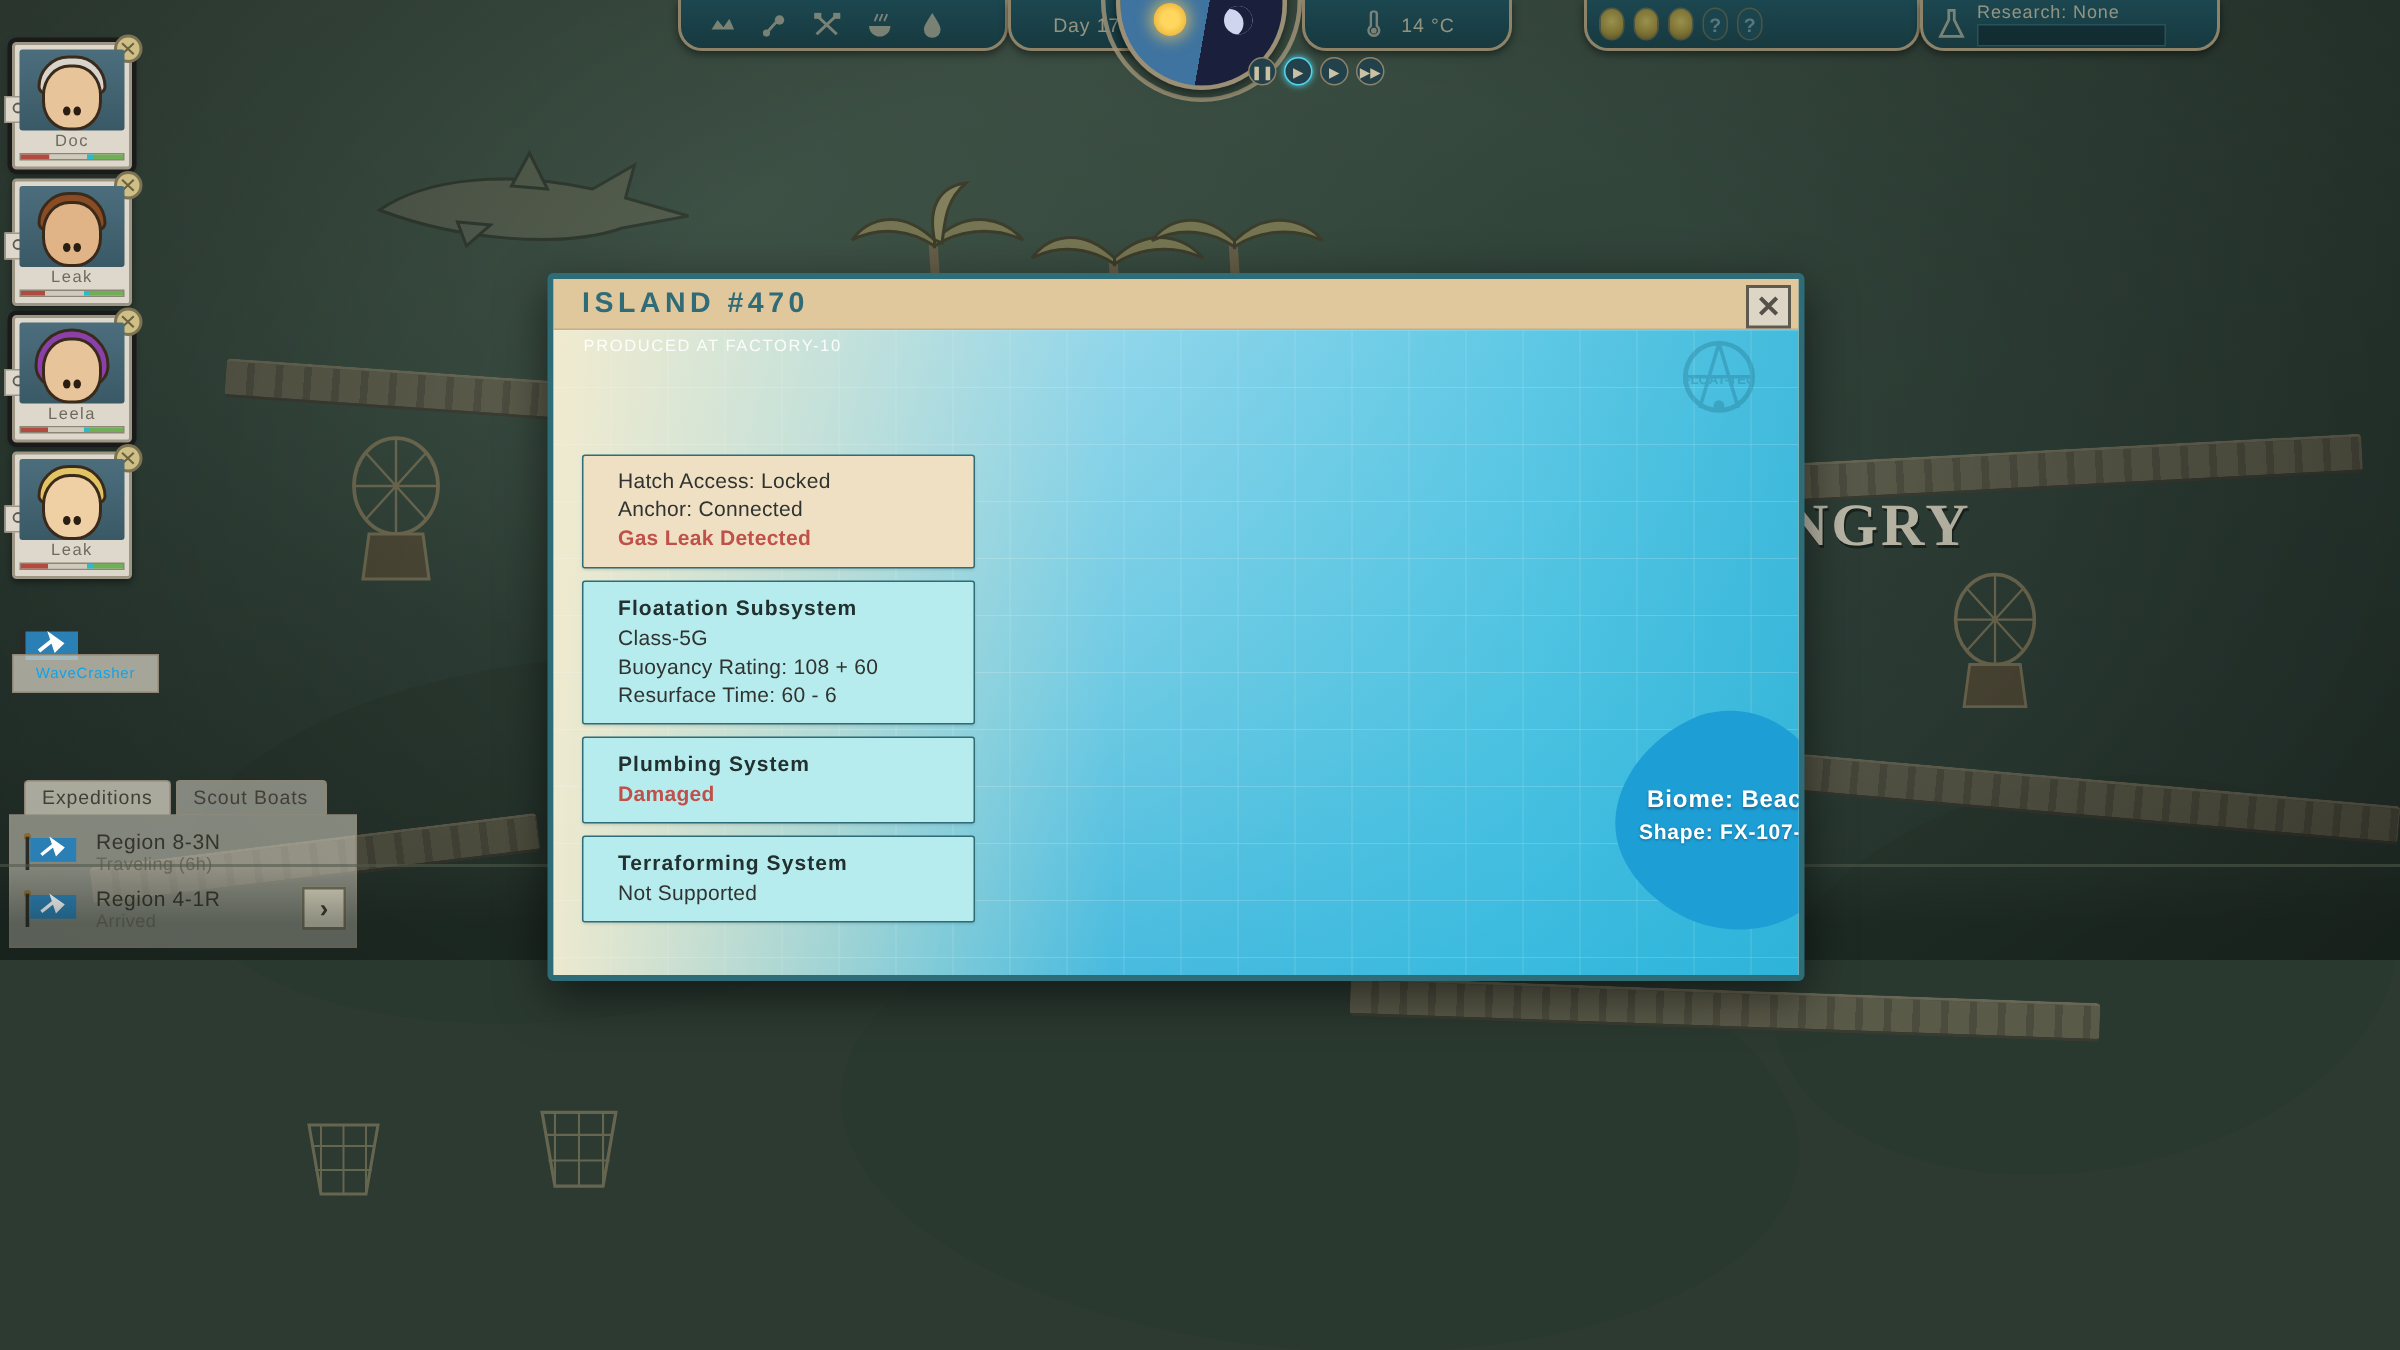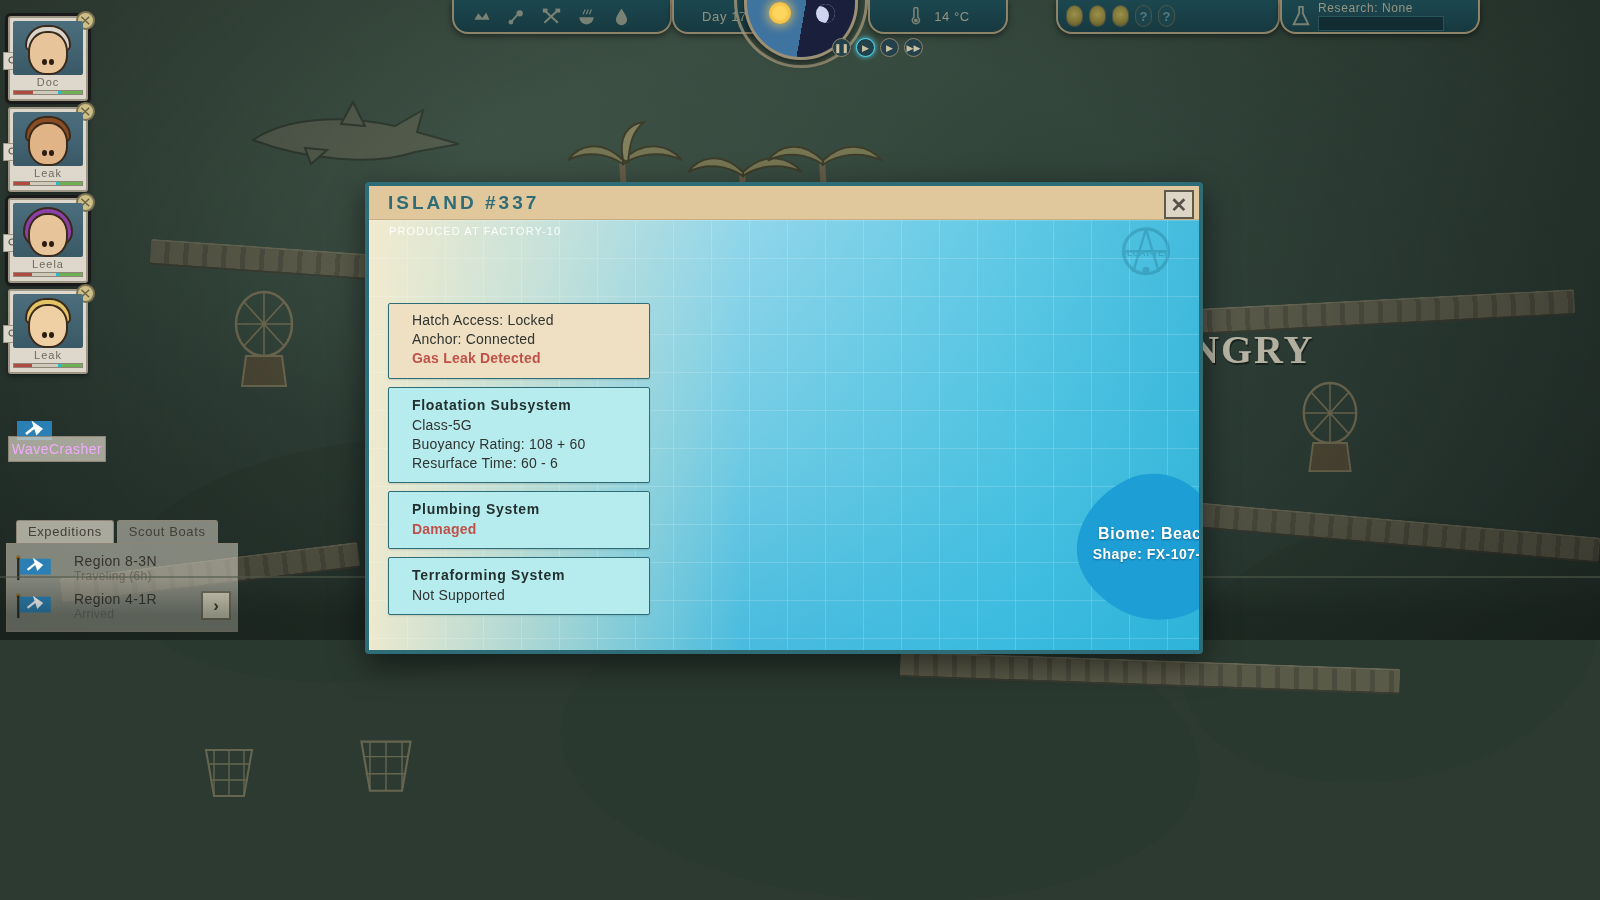--- a/index.html
+++ b/index.html
@@ -114,21 +114,21 @@
   }
   .sbtn {
     width:19px; height:19px; border-radius:50%;
     background:#23414a; border:1.5px solid #8e8369;
     display:flex; align-items:center; justify-content:center;
     color:#cbc2a6; font-size:9px;
   }
   .sbtn.active { border-color:#4fd8f0; box-shadow:0 0 5px #4fd8f0; }
 
   
-  .char-col { position:absolute; left:8px; top:16px; width:92px; }
+  .char-col { position:absolute; left:8px; top:28px; width:92px; }
   .char-card {
     position:relative; width:80px; margin-bottom:6px;
     background:#ddd8cb; border:2px solid #9e9684; border-radius:3px;
     padding:3px 3px 4px 3px; box-shadow:0 2px 5px rgba(0,0,0,.45);
   }
   .char-card.sel { box-shadow:0 0 0 3px #1a1a1a, 0 2px 6px rgba(0,0,0,.6); }
   .char-face {
     width:100%; height:54px; border-radius:2px;
     background:linear-gradient(180deg,#4c6e7c,#3a5967);
     position:relative; overflow:hidden;
@@ -154,39 +154,39 @@
   .char-mag {
     position:absolute; left:-7px; top:34px; width:20px; height:18px;
     background:#ddd8cb; border:1px solid #9e9684;
     display:flex; align-items:center; justify-content:center;
   }
 
   .wave-label {
     position:absolute; left:8px; top:436px; width:98px; height:26px;
     background:rgba(215,210,196,.72); border:1px solid #8e8776;
     display:flex; align-items:center; justify-content:center;
-    font-size:14px; color:#f0abfc; letter-spacing:.5px;
+    font-size:10px; color:#0ea5e9; letter-spacing:.5px;
   }
   .wave-flag {
     position:absolute; left:12px; top:418px; width:42px; height:28px;
   }
 
   
   .exp-panel { position:absolute; left:6px; bottom:8px; width:232px; }
   .exp-tabs { display:flex; gap:3px; margin-left:10px; }
   .exp-tab {
     padding:3px 11px 4px; font-size:13px; letter-spacing:.6px;
     background:rgba(214,209,194,.55); color:#423f38;
     border:1px solid #8d8676; border-bottom:none; border-radius:3px 3px 0 0;
   }
   .exp-tab.active { background:rgba(222,217,203,.72); }
   .exp-body {
     background:rgba(214,209,194,.55); border:1px solid #8d8676; padding:5px 0 6px;
   }
-  .exp-row { display:flex; align-items:center; gap:19px; padding:4px 8px; position:relative; }
+  .exp-row { display:flex; align-items:center; gap:9px; padding:4px 8px; position:relative; }
   .exp-flag { width:40px; height:26px; flex:none; }
   .exp-name { font-size:14px; color:#35332c; letter-spacing:.4px; }
   .exp-sub  { font-size:12px; color:#6a675b; letter-spacing:.3px; }
   .exp-go {
     position:absolute; right:6px; top:4px; width:30px; height:29px;
     background:#cfcab6; border:2px solid #6f6a59;
     display:flex; align-items:center; justify-content:center;
     font-size:17px; color:#3a382f; font-weight:bold;
   }
 
@@ -614,21 +614,21 @@
       <svg width="26" height="26" viewBox="0 0 24 24">
           <path d="M8 20 H20 M10 17 C6 14 7 8 11 6 L15 10 C12 12 11 15 13 17Z" fill="#1f2e26"></path>
           <rect x="13" y="3" width="5" height="6" rx="1.6" transform="rotate(40 15 6)" fill="#1f2e26"></rect>
         </svg>
     </div>
   </div>
 
   <div class="dlg">
 
     <div class="dlg-title">
-      <span>ISLAND #337</span>
+      <span>ISLAND #470</span>
     </div>
     <div class="dlg-close">✕</div>
 
     <div class="dlg-body">
       <div class="grid-lines"></div>
 
       <div class="dlg-sub">PRODUCED AT FACTORY-10</div>
 
       <svg class="watermark" viewBox="0 0 80 70">
         <circle cx="40" cy="34" r="28" fill="none" stroke="#0b4b63" stroke-width="4"></circle>

